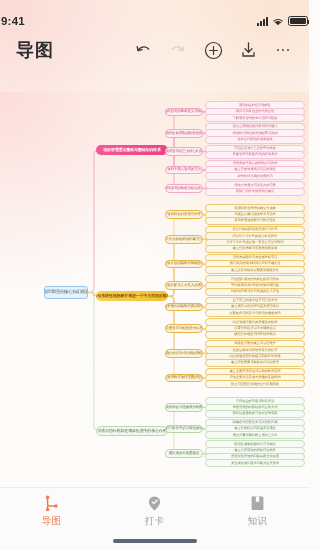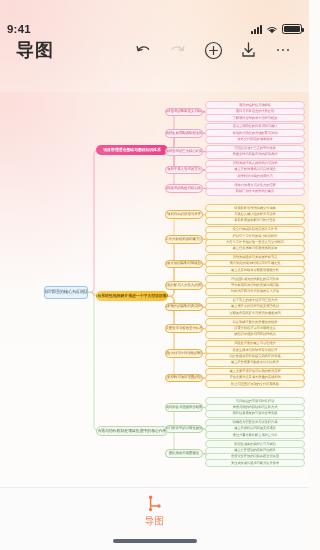--- a/index.html
+++ b/index.html
@@ -18,23 +18,23 @@
   .header-wrap{
     position:absolute; top:0; left:0; width:309px; height:92px;
     background:
       radial-gradient(circle at 88% 4%,  #fbe4d2 0%, rgba(251,228,210,0) 62%),
       radial-gradient(circle at 4% 10%,  #fbdcd8 0%, rgba(251,220,216,0) 58%),
       linear-gradient(160deg,#fdeee4 0%, #fdf4ee 48%, #fdfbfa 100%);
     z-index:5;
   }
 
   .statusbar{
-    position:absolute; top:16px; left:0; width:309px; height:26px;
+    position:absolute; top:8px; left:0; width:309px; height:26px;
     display:flex; align-items:center; justify-content:space-between;
-    padding:0 7px;
+    padding:0 1px;
   }
   .sb-time{ font-size:11.5px; font-weight:700; color:#2b2b2b; letter-spacing:.2px; }
   .sb-right{ display:flex; align-items:center; gap:4px; }
   .sig{ display:flex; align-items:flex-end; gap:1px; height:9px; }
   .sig i{ display:block; width:2px; background:#2b2b2b; border-radius:.5px; }
   .sig i:nth-child(1){ height:3px; }
   .sig i:nth-child(2){ height:5px; }
   .sig i:nth-child(3){ height:7px; }
   .sig i:nth-child(4){ height:9px; }
   .wifi{ width:12px; height:9px; position:relative; }
@@ -510,19 +510,37 @@
           <path d="M4.6 2.4 V9 a2 2 0 0 0 2 2 h5.6" stroke="#f3784e" stroke-width="1.5" fill="none" stroke-linecap="round"></path>
           <path d="M4.6 11 V14.2" stroke="#f3784e" stroke-width="1.5" stroke-linecap="round"></path>
           <circle cx="4.6" cy="2.2" r="1.7" fill="#f3784e"></circle>
           <circle cx="13" cy="11" r="1.7" fill="#f3784e"></circle>
           <circle cx="4.6" cy="14.6" r="1.7" fill="#f3784e"></circle>
         </svg>
       </div>
       <div class="lb">导图</div>
     </div>
 
-
+    <div class="tab">
+      <div class="ic">
+        <svg width="15" height="17" viewBox="0 0 15 17">
+          <path d="M7.5 1.4 a5.6 5.6 0 0 1 5.6 5.6 c0 3.8-5.6 8.6-5.6 8.6 S1.9 10.8 1.9 7 A5.6 5.6 0 0 1 7.5 1.4 Z" fill="#a8a8a8"></path>
+          <path d="M5.2 6.9 L6.9 8.6 L10 5.2" stroke="#fbfbfb" stroke-width="1.3" fill="none" stroke-linecap="round" stroke-linejoin="round"></path>
+        </svg>
+      </div>
+      <div class="lb">打卡</div>
+    </div>
+
+    <div class="tab">
+      <div class="ic">
+        <svg width="15" height="17" viewBox="0 0 15 17">
+          <rect x="1.6" y="1.6" width="11.8" height="13.4" rx="1.1" fill="#a8a8a8"></rect>
+          <path d="M5.8 1.6 h3.4 V7.6 L7.5 6.2 L5.8 7.6 Z" fill="#fbfbfb"></path>
+        </svg>
+      </div>
+      <div class="lb">知识</div>
+    </div>
 
 
     <div class="home-ind"></div>
   </div>
 
 </div>
 
 </body></html>

